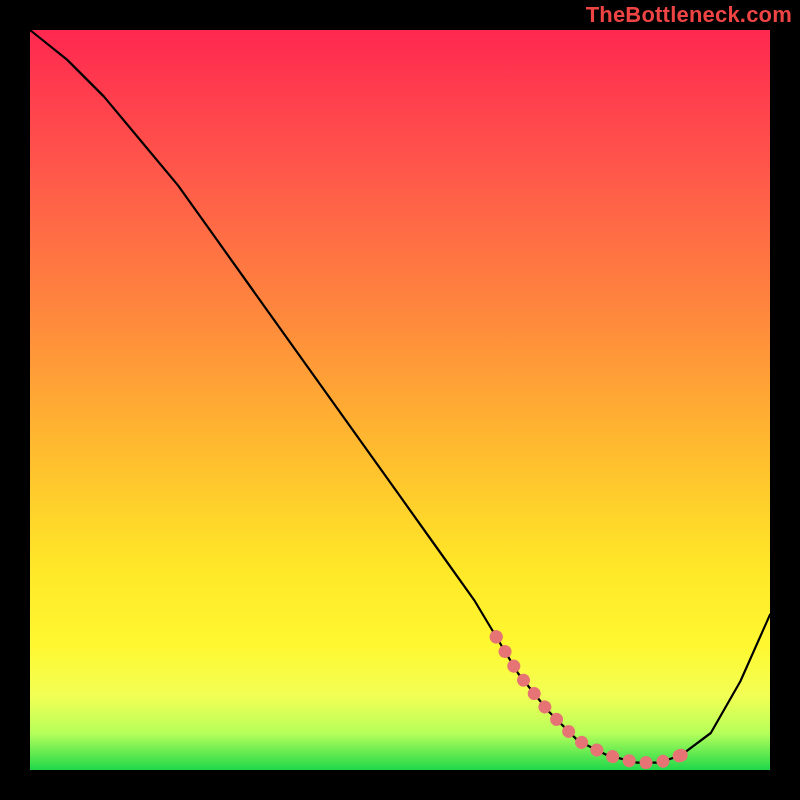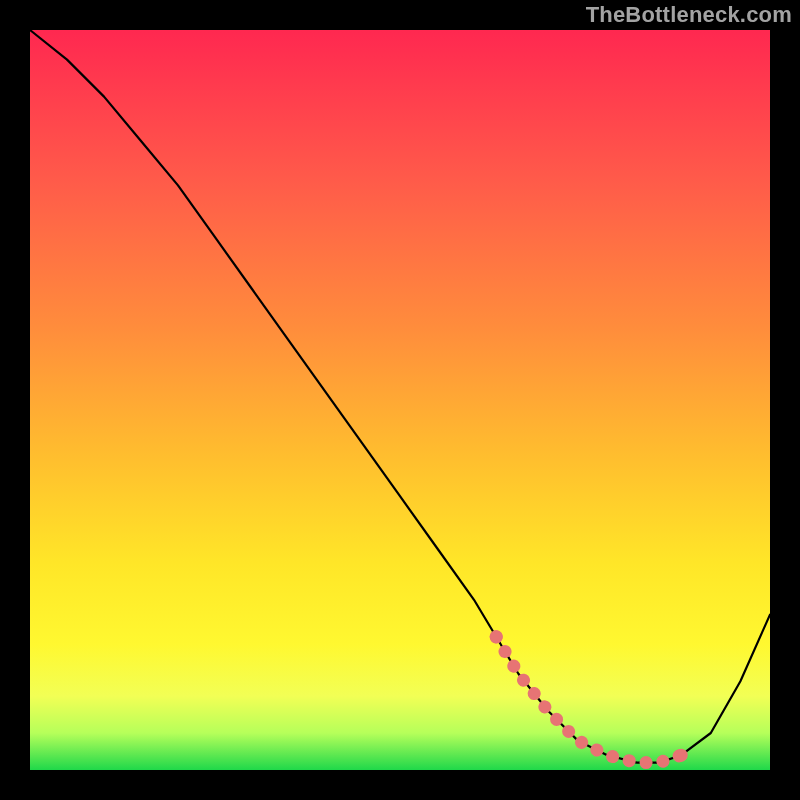--- a/index.html
+++ b/index.html
@@ -13,21 +13,21 @@
   }
   .wrap {
     position: relative;
     width: 800px;
     height: 800px;
   }
   .watermark {
     position: absolute;
     top: 2px;
     right: 8px;
-    color: #a3a3a3;
+    color: #ef4444;
     font-size: 22px;
     font-weight: bold;
     letter-spacing: 0.2px;
     z-index: 50;
     user-select: none;
   }
   svg {
     display: block;
   }
 </style>

